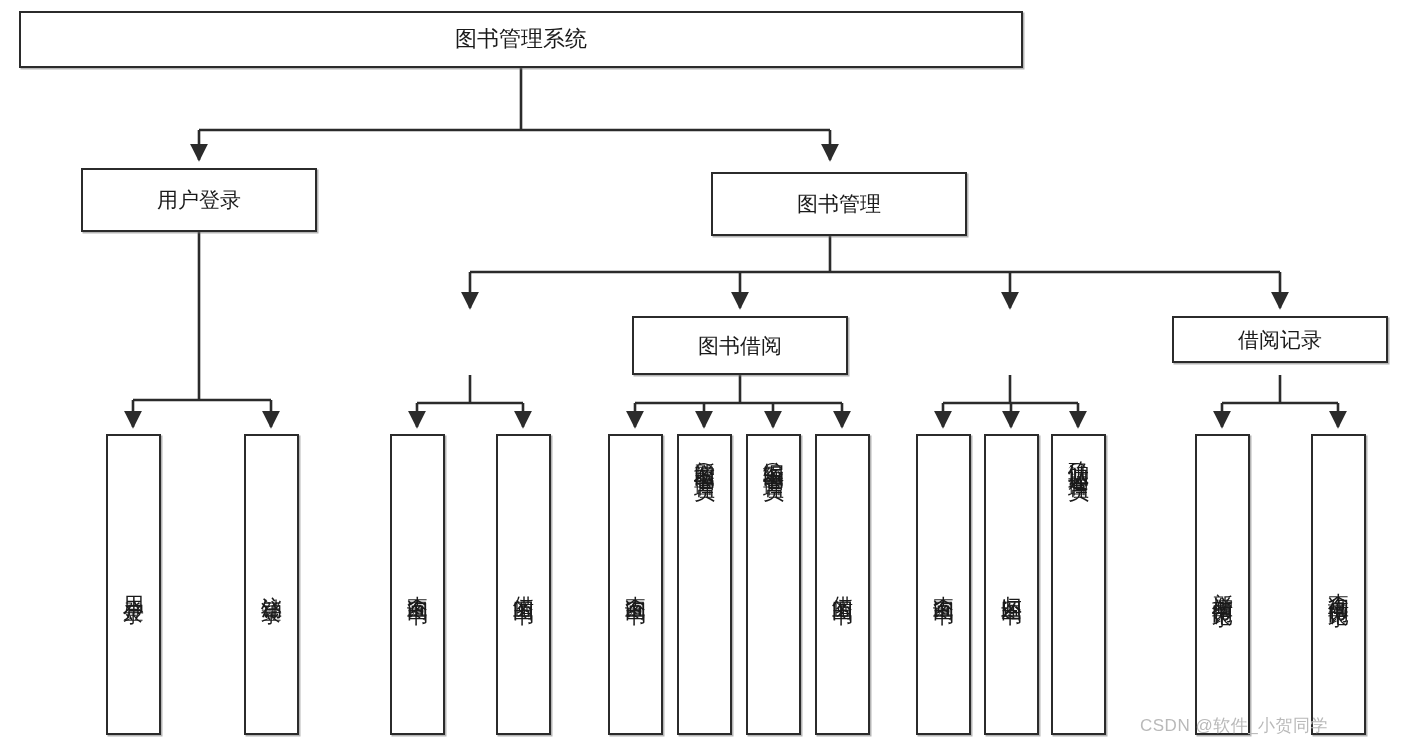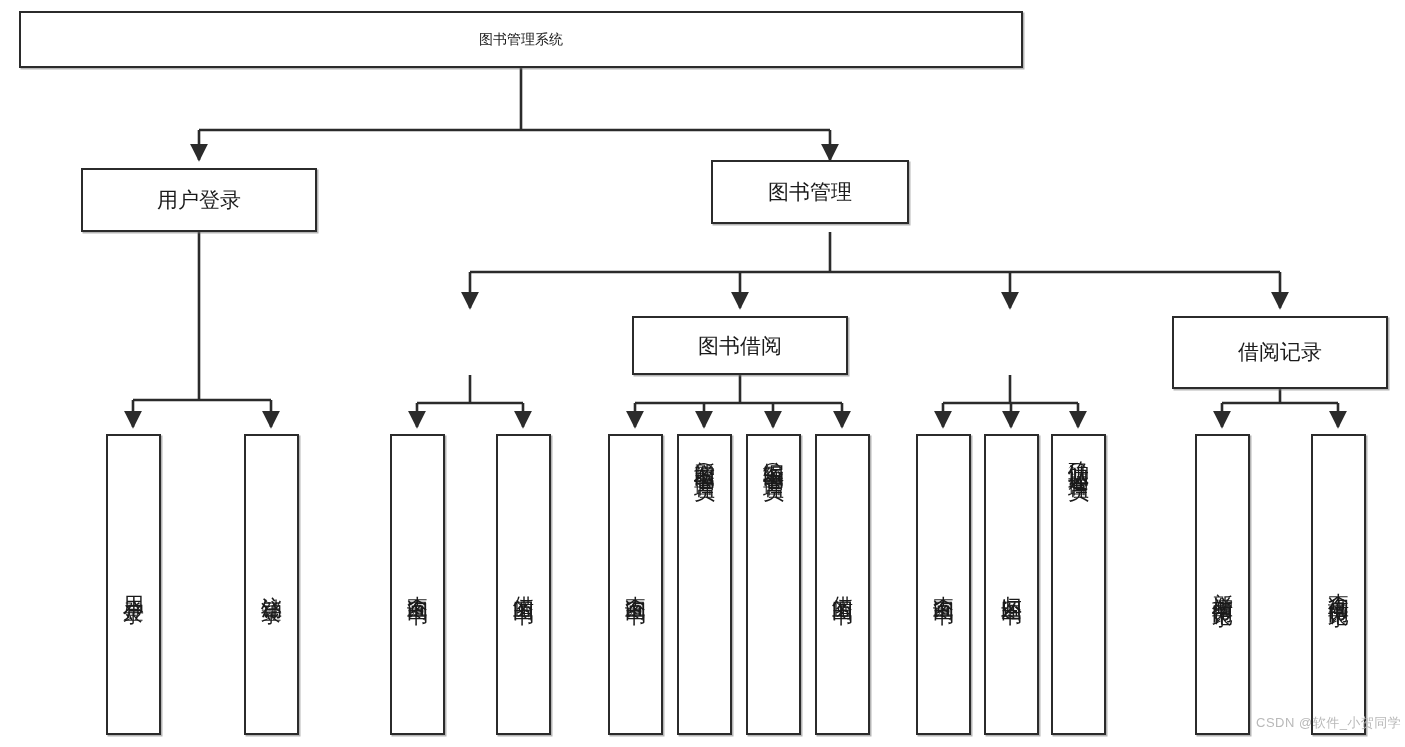--- a/index.html
+++ b/index.html
@@ -40,44 +40,44 @@
   }
   .node .label {
     text-align: center;
     line-height: 1.12;
     white-space: nowrap;
   }
   .node.horizontal .label {
     font-size: 21px;
   }
   .node.root .label {
-    font-size: 14px;
+    font-size: 22px;
   }
   .node.vertical {
     align-items: flex-start;
     justify-content: center;
     padding-top: 8px;
   }
   .node.vertical .label {
     writing-mode: vertical-rl;
     text-orientation: upright;
     font-size: 21px;
     letter-spacing: 3px;
     line-height: 1.05;
     white-space: nowrap;
   }
   .node.vertical.centered {
     align-items: center;
     padding-top: 0;
   }
   .watermark {
     position: absolute;
-    left: 1256px;
+    left: 1140px;
     top: 714px;
-    font-size: 13px;
+    font-size: 17px;
     color: #b9b9b9;
     letter-spacing: 0.5px;
     white-space: nowrap;
   }
 </style>
 </head>
 <body>
 
 <div id="diagram-root">
 
@@ -131,28 +131,28 @@
     </g>
   </svg>
 
   <div class="node root horizontal" style="left:19px; top:11px; width:1004px; height:57px;">
     <span class="label">图书管理系统</span>
   </div>
 
   <div class="node horizontal" style="left:81px; top:168px; width:236px; height:64px;">
     <span class="label">用户登录</span>
   </div>
-  <div class="node horizontal" style="left:711px; top:160px; width:198px; height:64px;">
+  <div class="node horizontal" style="left:711px; top:172px; width:256px; height:64px;">
     <span class="label">图书管理</span>
   </div>
 
   <div class="node horizontal" style="left:632px; top:316px; width:216px; height:59px;">
     <span class="label">图书借阅</span>
   </div>
-  <div class="node horizontal" style="left:1172px; top:316px; width:216px; height:73px;font-family:Liberation Serif, serif;">
+  <div class="node horizontal" style="left:1172px; top:316px; width:216px; height:47px;">
     <span class="label">借阅记录</span>
   </div>
 
   <div class="node vertical centered" style="left:106px; top:434px; width:55px; height:301px;">
     <span class="label">用户登录</span>
   </div>
   <div class="node vertical centered" style="left:244px; top:434px; width:55px; height:301px;">
     <span class="label">注销登录</span>
   </div>
 

